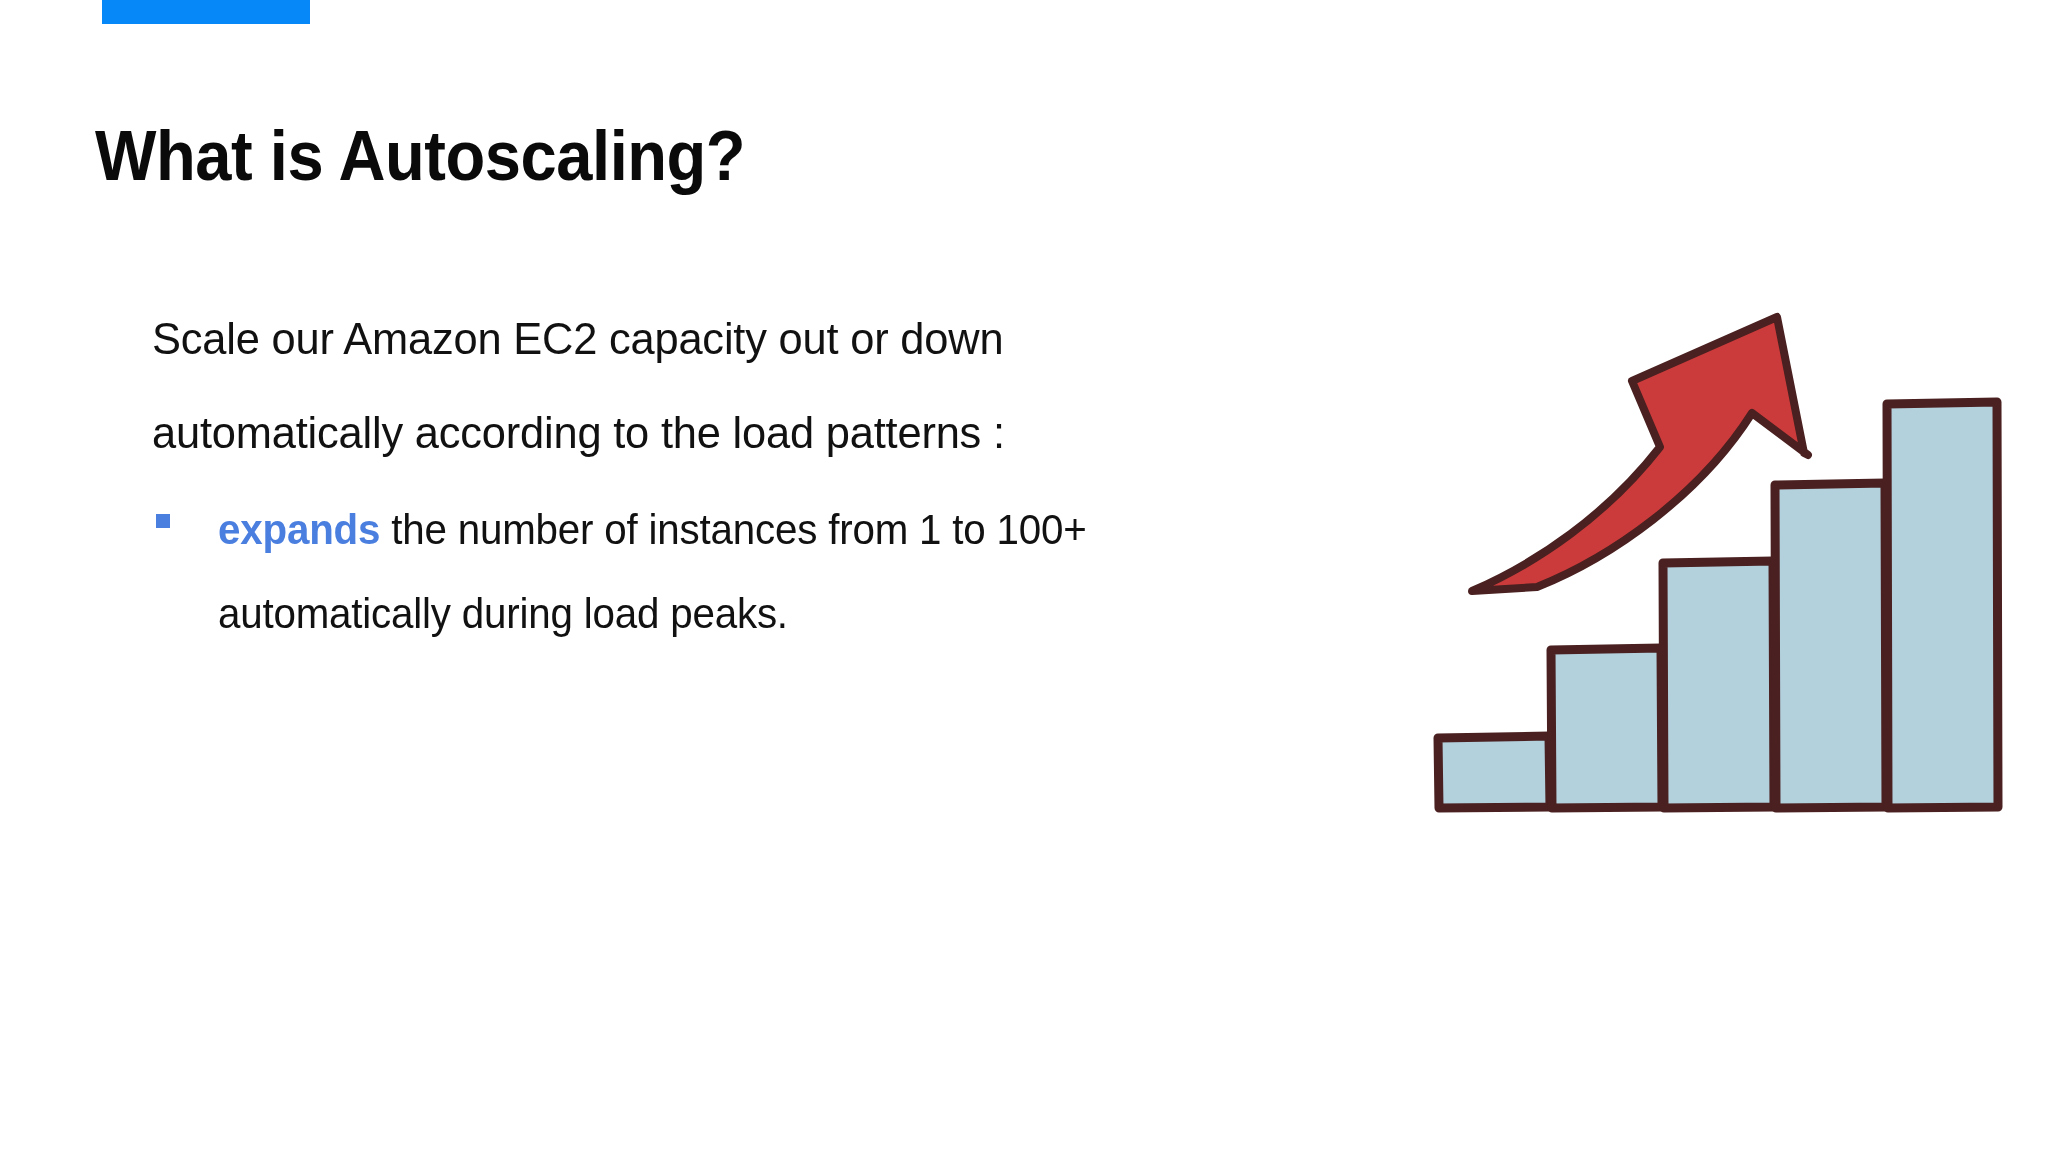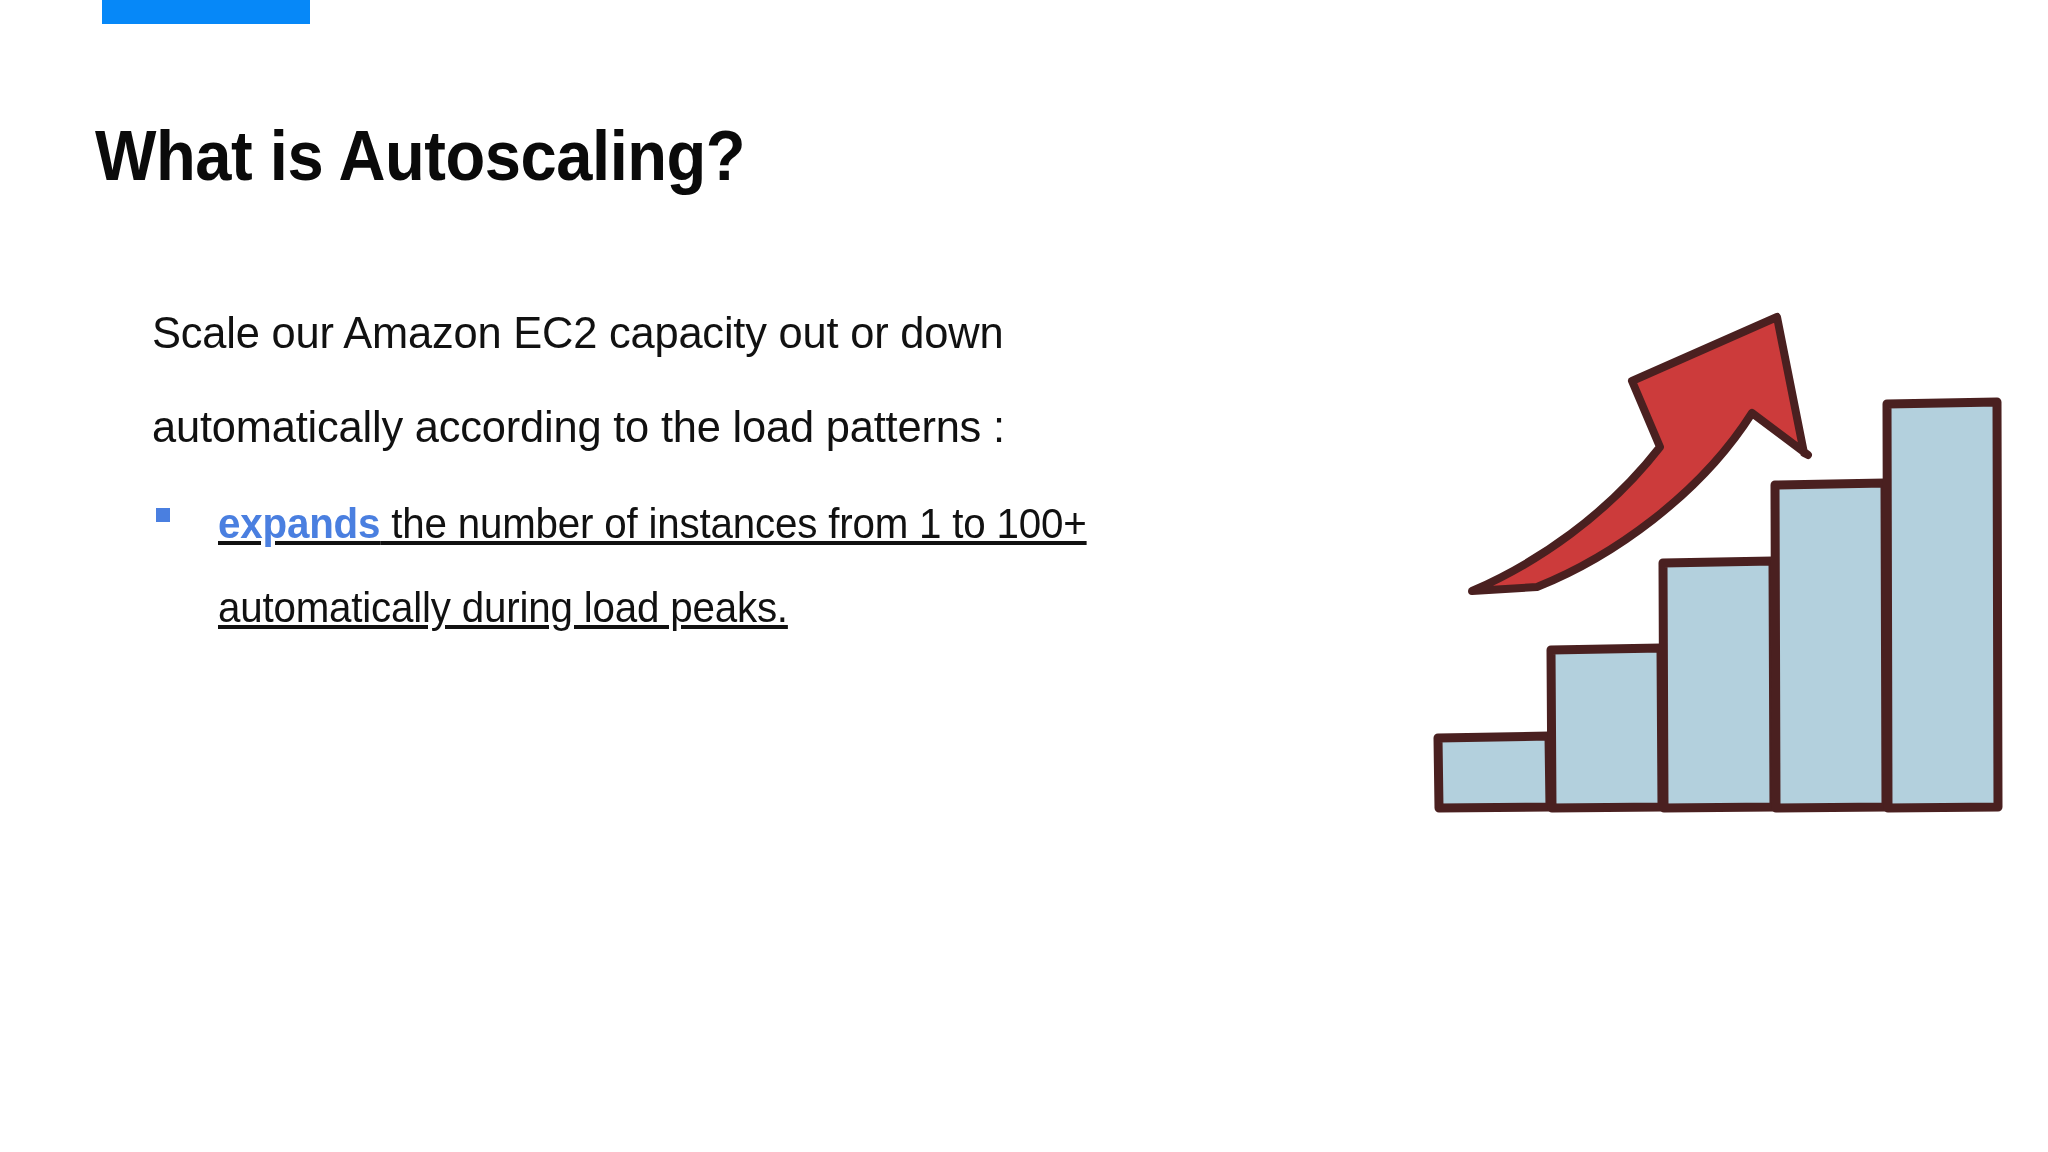--- a/index.html
+++ b/index.html
@@ -40,42 +40,41 @@
     color: #0a0a0a;
     transform: scaleX(0.93);
     transform-origin: left center;
     white-space: nowrap;
   }
 
   
   #body-block {
     position: absolute;
     left: 152px;
-    top: 286px;
+    top: 292px;
     width: 1130px;
     color: #111111;
   }
 
   .lead-line {
     font-family: "Liberation Sans", sans-serif;
     font-weight: normal;
     font-size: 45px;
     line-height: 94px;
     letter-spacing: -0.2px;
     color: #111111;
     transform: scaleX(0.965);
     transform-origin: left center;
     white-space: nowrap;
   }
 
   #bullet-list {
     list-style: none;
     margin: 8px 0 0 0;
     padding: 0;
-    text-decoration: underline;
   }
 
   .bullet-item {
     position: relative;
     padding-left: 66px;
     margin-bottom: 2px;
   }
 
   .bullet-marker {
     position: absolute;

